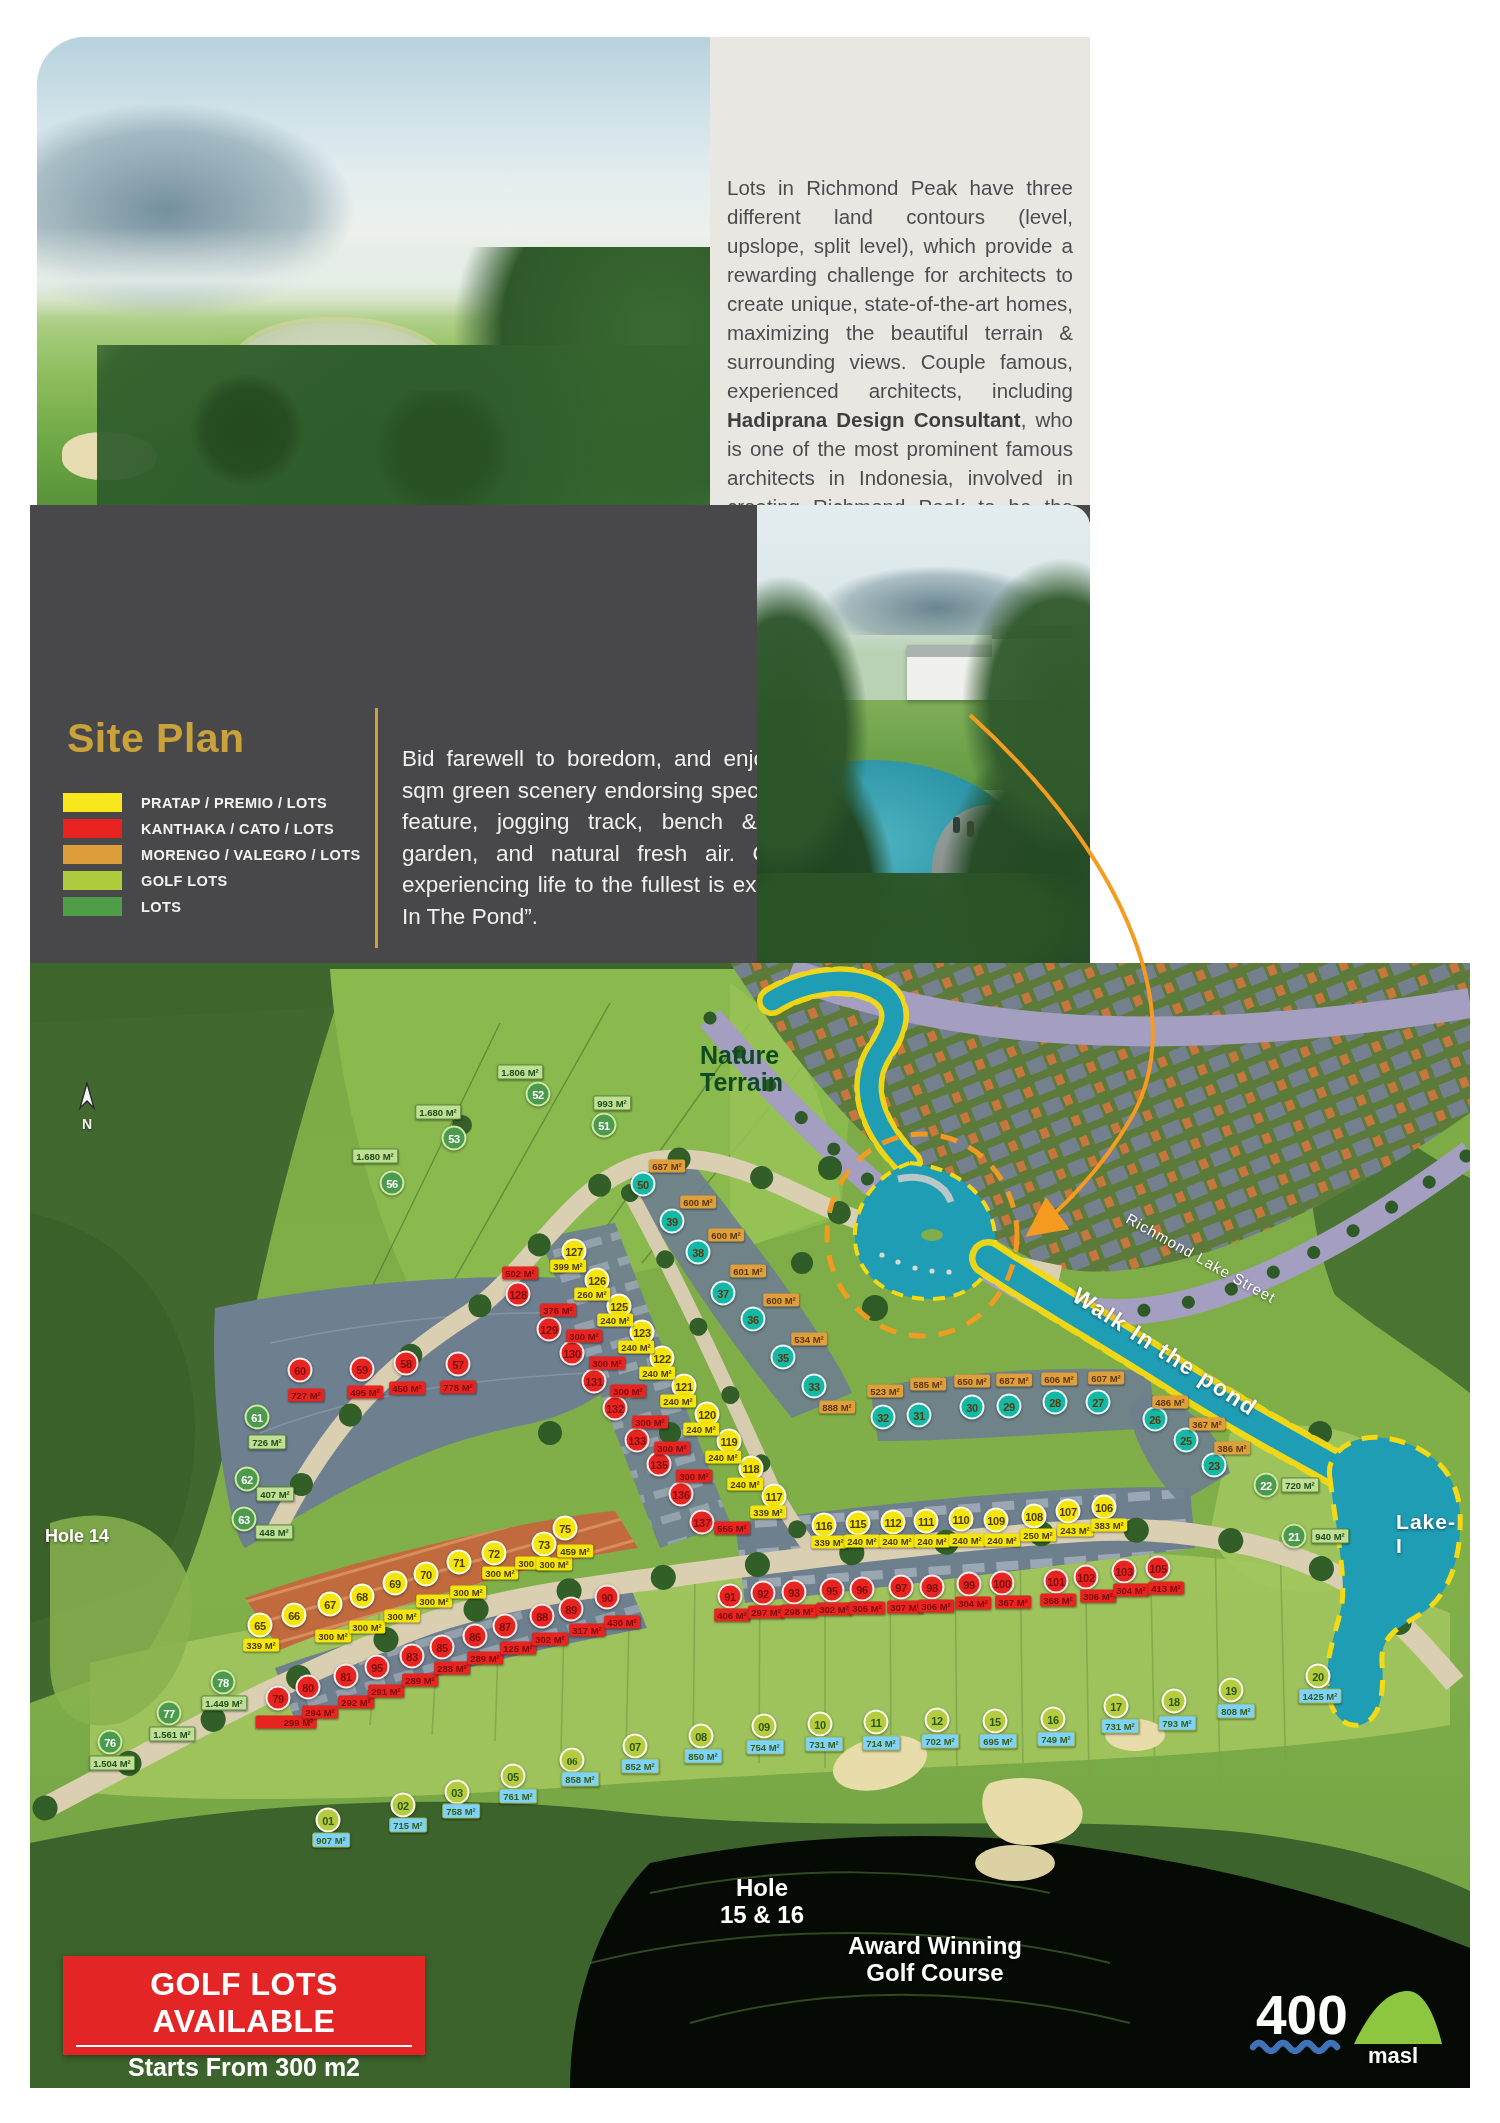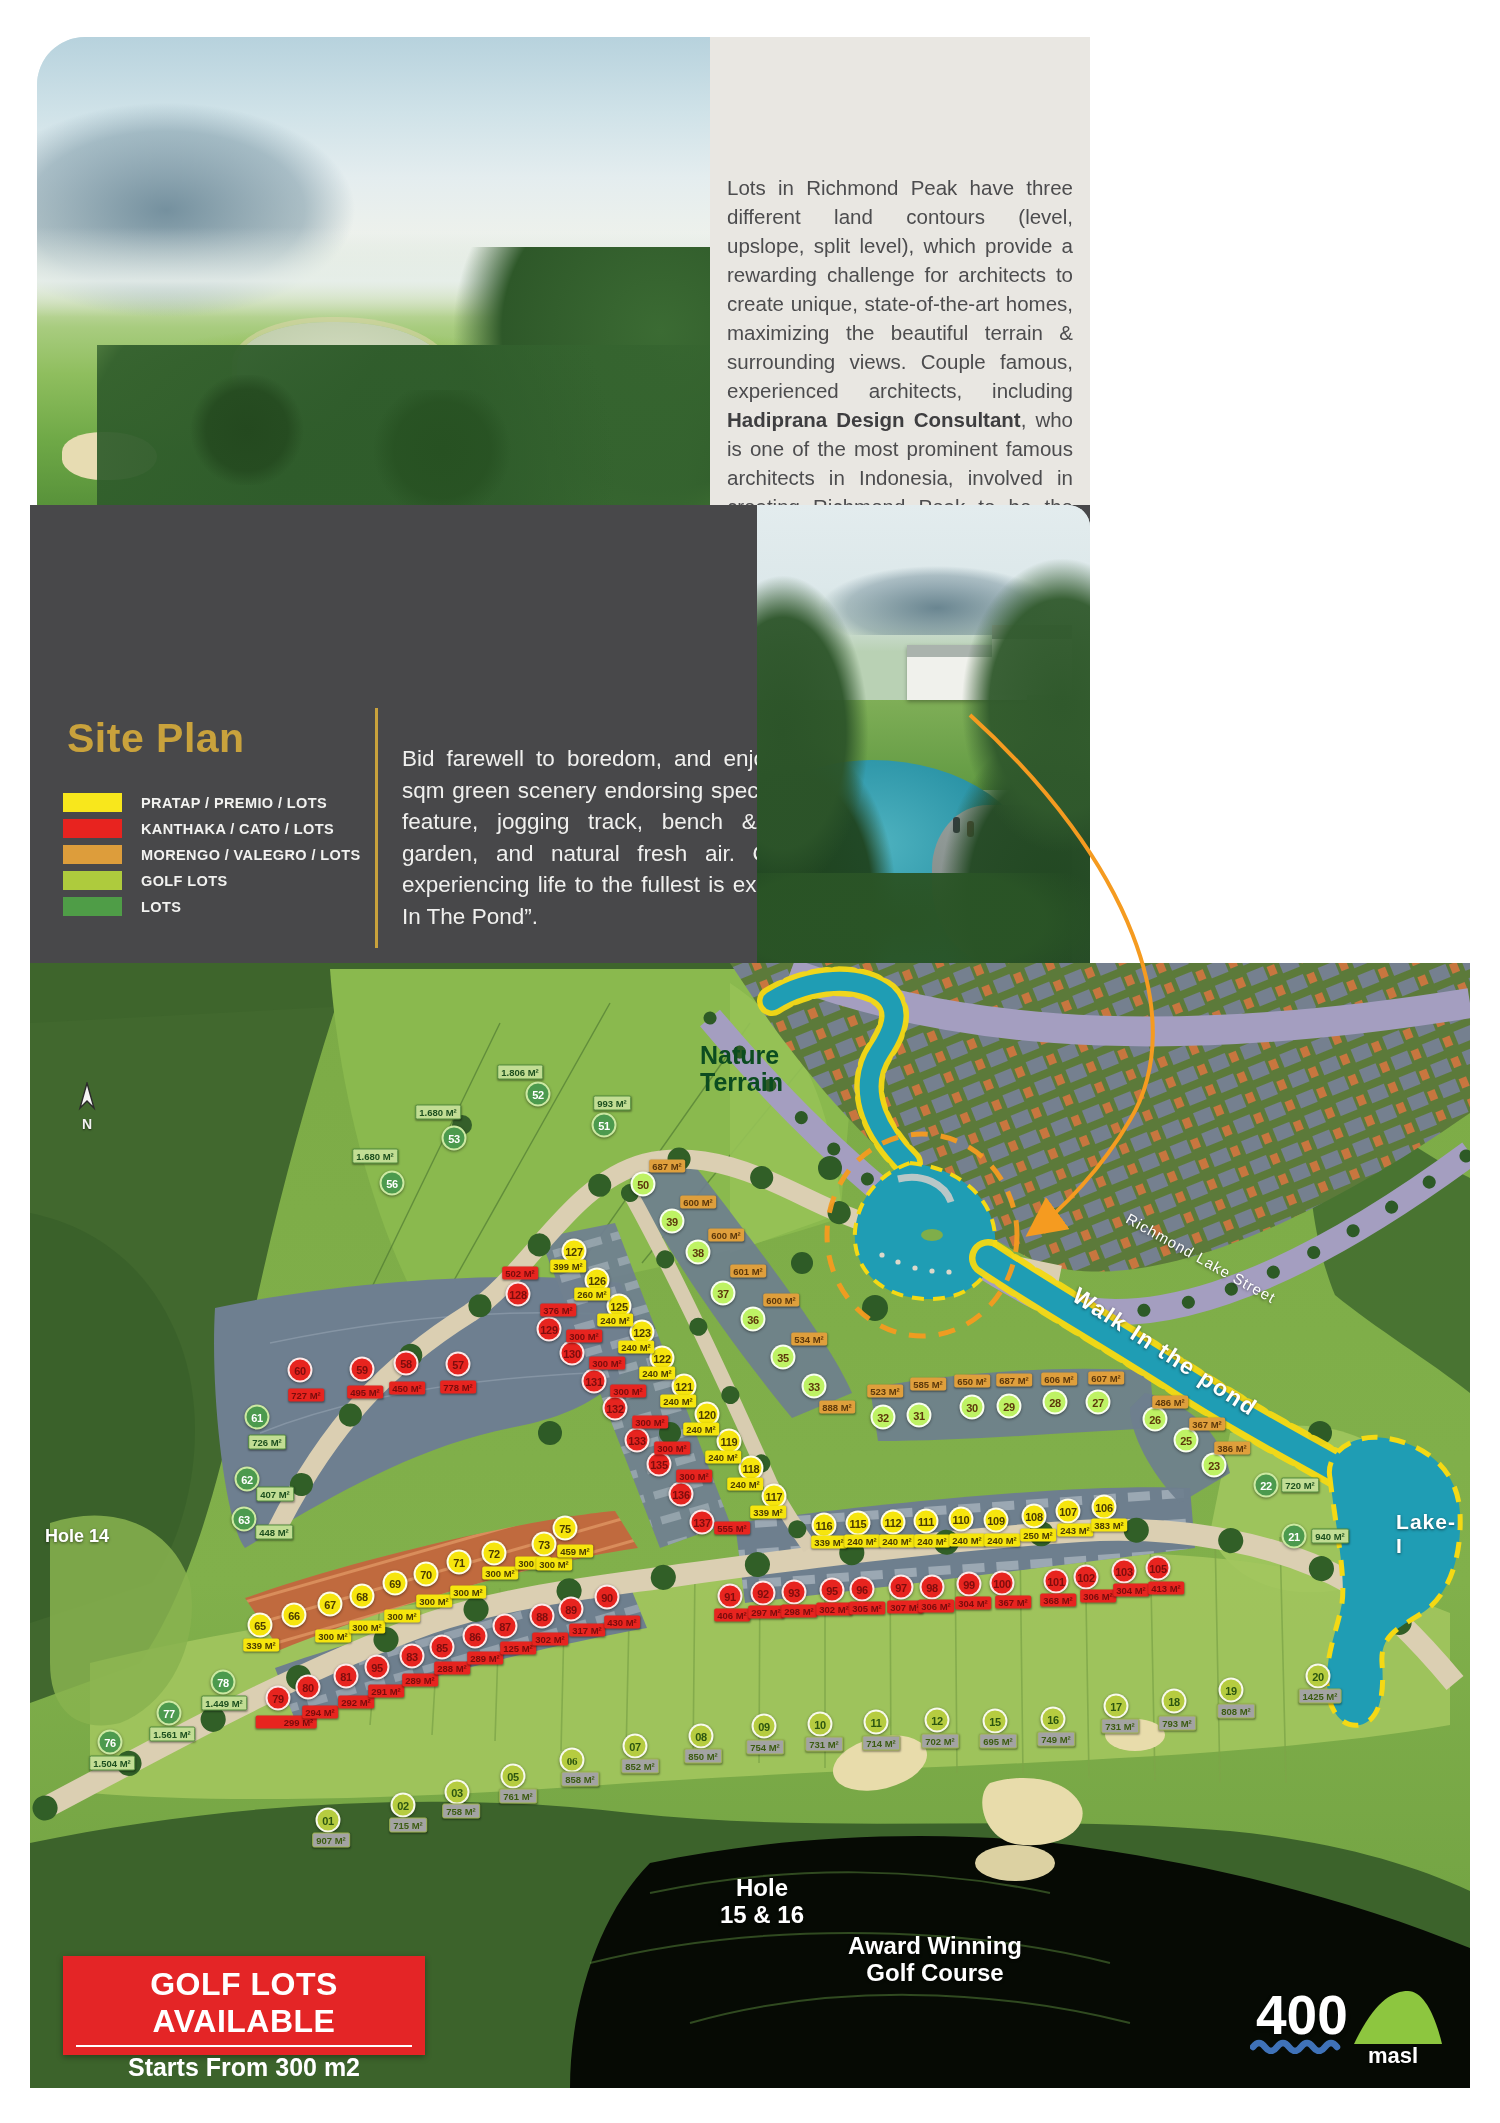--- a/index.html
+++ b/index.html
@@ -71,29 +71,29 @@
 
   
   .map{left:30px;top:963px;width:1440px;height:1125px;background:#79a744;overflow:hidden;}
   .map svg{position:absolute;left:0;top:0;}
   .marker-layer{position:absolute;inset:0;z-index:5;}
   .lot{position:absolute;width:25px;height:25px;border-radius:50%;display:flex;align-items:center;justify-content:center;
        font-weight:bold;font-size:11px;letter-spacing:-.3px;transform:translate(-50%,-50%);
        border:2px solid rgba(255,255,255,.9);box-shadow:0 1px 3px rgba(0,0,0,.45);box-sizing:border-box;}
   .t-y{background:#f6e50d;color:#4a3c00;}
   .t-r{background:#e7241f;color:#7e0d0d;}
-  .t-o{background:#bef264;color:#5c380b;}
+  .t-o{background:#14b8a6;color:#5c380b;}
   .t-f{background:#b6cc40;color:#2c5510;}
   .t-g{background:#4c9a4e;color:#ffffff;border-color:#cce9a2;}
   .lot-label{position:absolute;transform:translate(-50%,-50%);font-size:9.5px;font-weight:bold;
        padding:1px 3px;border-radius:2px;white-space:nowrap;box-shadow:0 1px 2px rgba(0,0,0,.35);z-index:4;}
   .lbl-y{background:#f6e50d;color:#4a3c00;}
   .lbl-r{background:#e7241f;color:#7a0c0c;}
   .lbl-o{background:#df9f3c;color:#5c380b;}
-  .lbl-f{background:#a3a3a3;color:#3c5c12;border:1px solid #9fb551;}
+  .lbl-f{background:#7dd3fc;color:#3c5c12;border:1px solid #9fb551;}
   .lbl-g{background:#c2dd94;color:#1c4f1e;border:1px solid #55903f;}
 
   .map-text{position:absolute;color:#fff;font-weight:bold;text-shadow:0 1px 3px rgba(0,0,0,.55);z-index:6;}
   .t-nature{left:700px;top:1042px;color:#0c4c20;font-size:25px;line-height:27px;text-shadow:none;}
   .t-hole14{left:45px;top:1526px;font-size:18px;}
   .t-hole1516{left:762px;top:1874px;transform:translateX(-50%);font-size:24px;line-height:27px;text-align:center;}
   .t-award{left:935px;top:1932px;transform:translateX(-50%);font-size:24px;line-height:27px;text-align:center;}
   .t-walk{left:1165px;top:1352px;transform:translate(-50%,-50%) rotate(33deg);font-size:23px;letter-spacing:2px;white-space:nowrap;}
   .t-street{left:1201px;top:1258px;transform:translate(-50%,-50%) rotate(29deg);font-size:15px;font-weight:normal;letter-spacing:1px;white-space:nowrap;}
   .t-lake{left:1404px;top:1534px;transform:translate(-50%,-50%);font-size:21px;letter-spacing:1px;padding-left:44px;}

